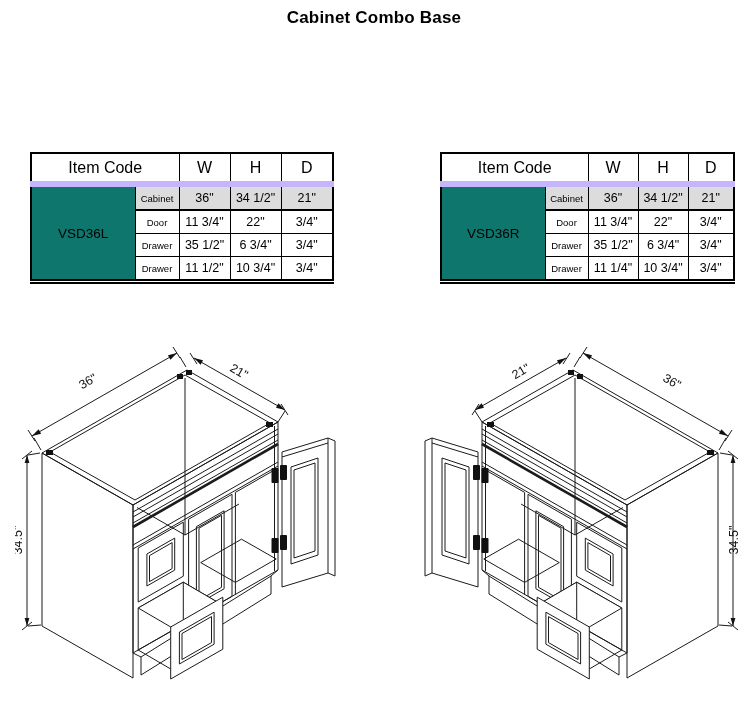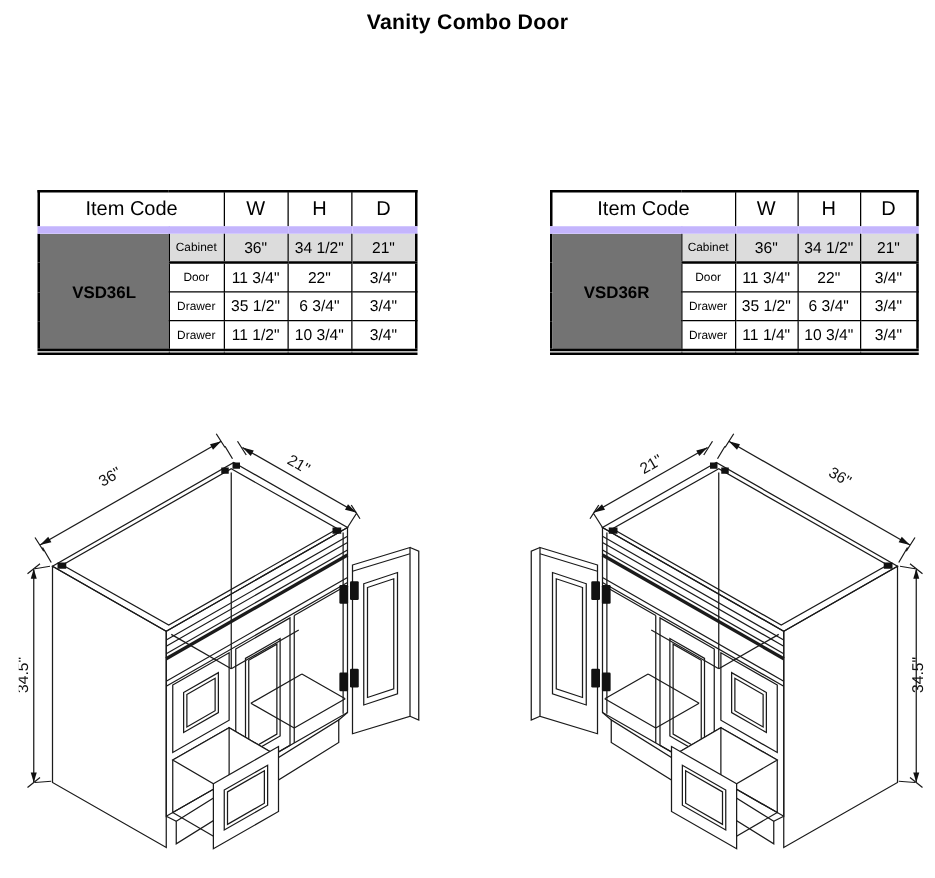--- a/index.html
+++ b/index.html
@@ -19,31 +19,31 @@
   table.dim-table th, table.dim-table td{
     border:1px solid #000;padding:0;text-align:center;vertical-align:middle;
     overflow:hidden;white-space:nowrap;
   }
   table.dim-table tr.hdr th{height:27px;font-size:16px;font-weight:500;border-bottom:6px solid #c4b5fd;}
   table.dim-table td{height:22px;}
   td.code{font-size:13.5px;border-right:2px solid #000;}
   td.sub{font-size:9.5px;border-left:2px solid #000;}
   td.val{font-size:12.5px;}
   tr.cab td{background:#dcdcdc;border-bottom:2px solid #000;}
-  tr.cab td.code{background:#737373;font-weight:bold;}
+  tr.cab td.code{background:#0f766e;}
   .drawing{position:absolute;width:340px;height:370px;}
   #drawL{left:15px;top:330px;}
   #drawR{left:405px;top:330px;}
   svg text{font-family:"Liberation Sans",sans-serif;font-size:12.5px;fill:#111;}
   .art{stroke:#1b1b1b;stroke-width:1;fill:none;}
 </style>
 </head>
 <body>
 
-<div class="page-title">Vanity Combo Door</div>
+<div class="page-title">Cabinet Combo Base</div>
 
 <table class="dim-table" style="left:30px;">
   <colgroup>
     <col style="width:104px">
       <col style="width:44px">
       <col style="width:51px">
       <col style="width:51px">
       <col style="width:52px">
   </colgroup>
   <tbody>

